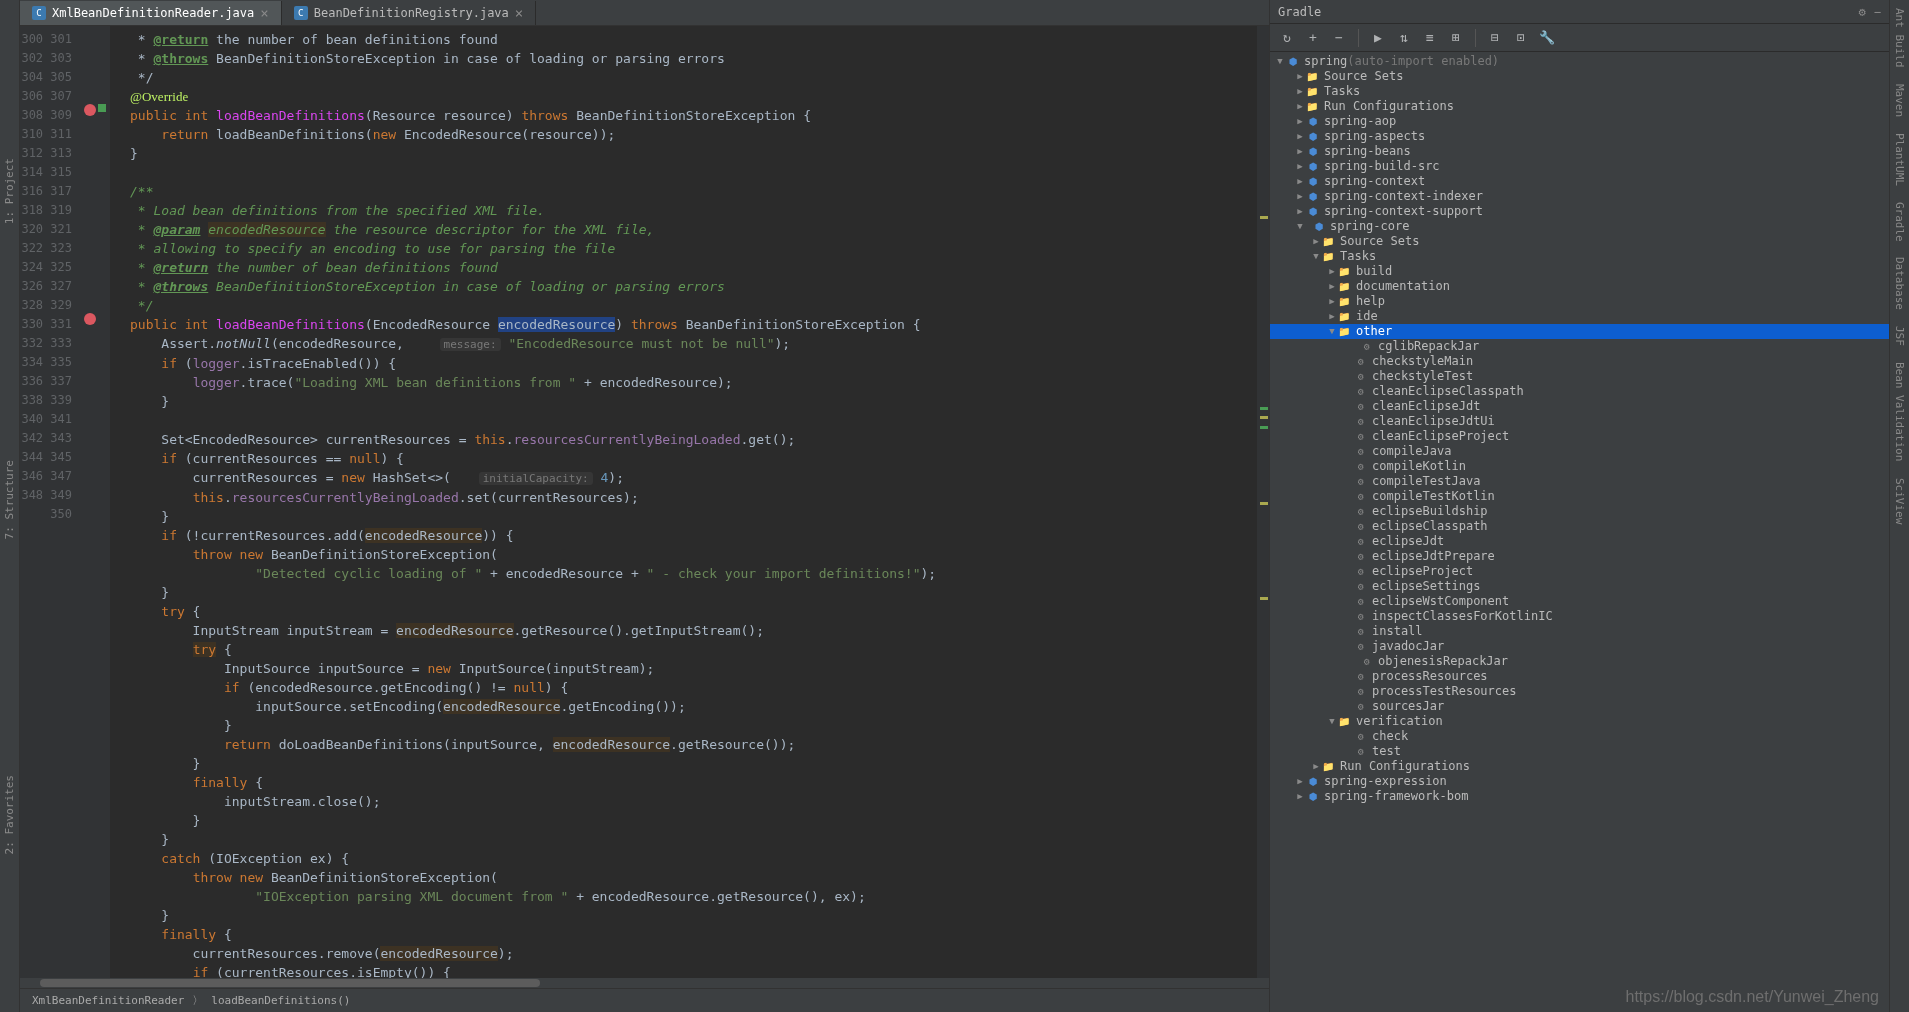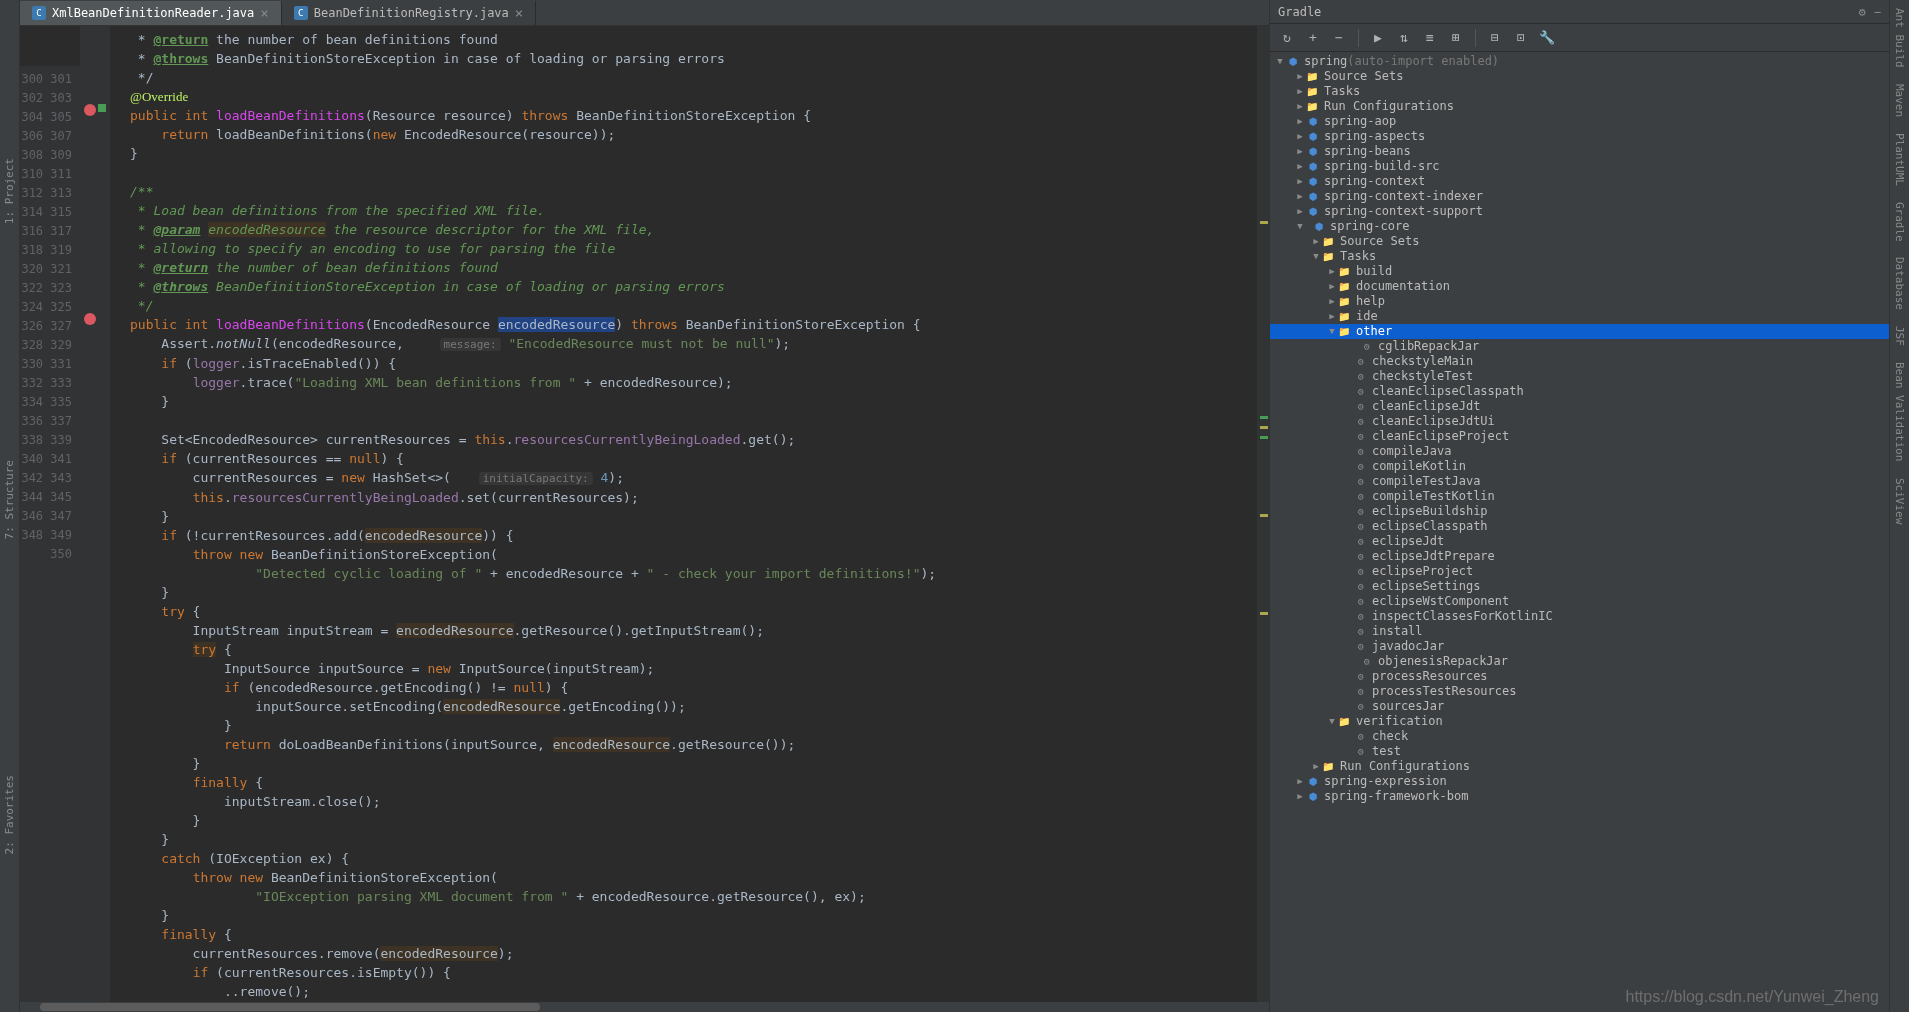--- a/index.html
+++ b/index.html
@@ -70,21 +70,20 @@
 }
 .line-numbers {
   width: 60px;
   background: #313335;
   color: #606366;
   text-align: right;
   padding: 4px 8px 4px 0;
   font-size: 12px;
   line-height: 19px;
   user-select: none;
-  margin-top: 40px;
 }
 .gutter-icons {
   width: 30px;
   background: #313335;
   position: relative;
 }
 .gutter-mark {
   position: absolute;
   width: 12px; height: 12px;
   border-radius: 50%;
@@ -363,20 +362,25 @@
         <div class="mark" style="top:40%;background:#499c54"></div>
         <div class="mark" style="top:41%;background:#a9a84f"></div>
         <div class="mark" style="top:42%;background:#499c54"></div>
         <div class="mark" style="top:50%;background:#a9a84f"></div>
         <div class="mark" style="top:60%;background:#a9a84f"></div>
       </div>
     </div>
     <div class="scrollbar-h">
       <div class="thumb"></div>
     </div>
+    <div class="breadcrumb-bar">
+      <span>XmlBeanDefinitionReader</span>
+      <span>〉</span>
+      <span>loadBeanDefinitions()</span>
+    </div>
   </div>
 
   <div class="right-panel">
     <div class="right-header">
       <span>Gradle</span>
       <span class="icons">
         <span>⚙</span>
         <span>−</span>
       </span>
     </div>

